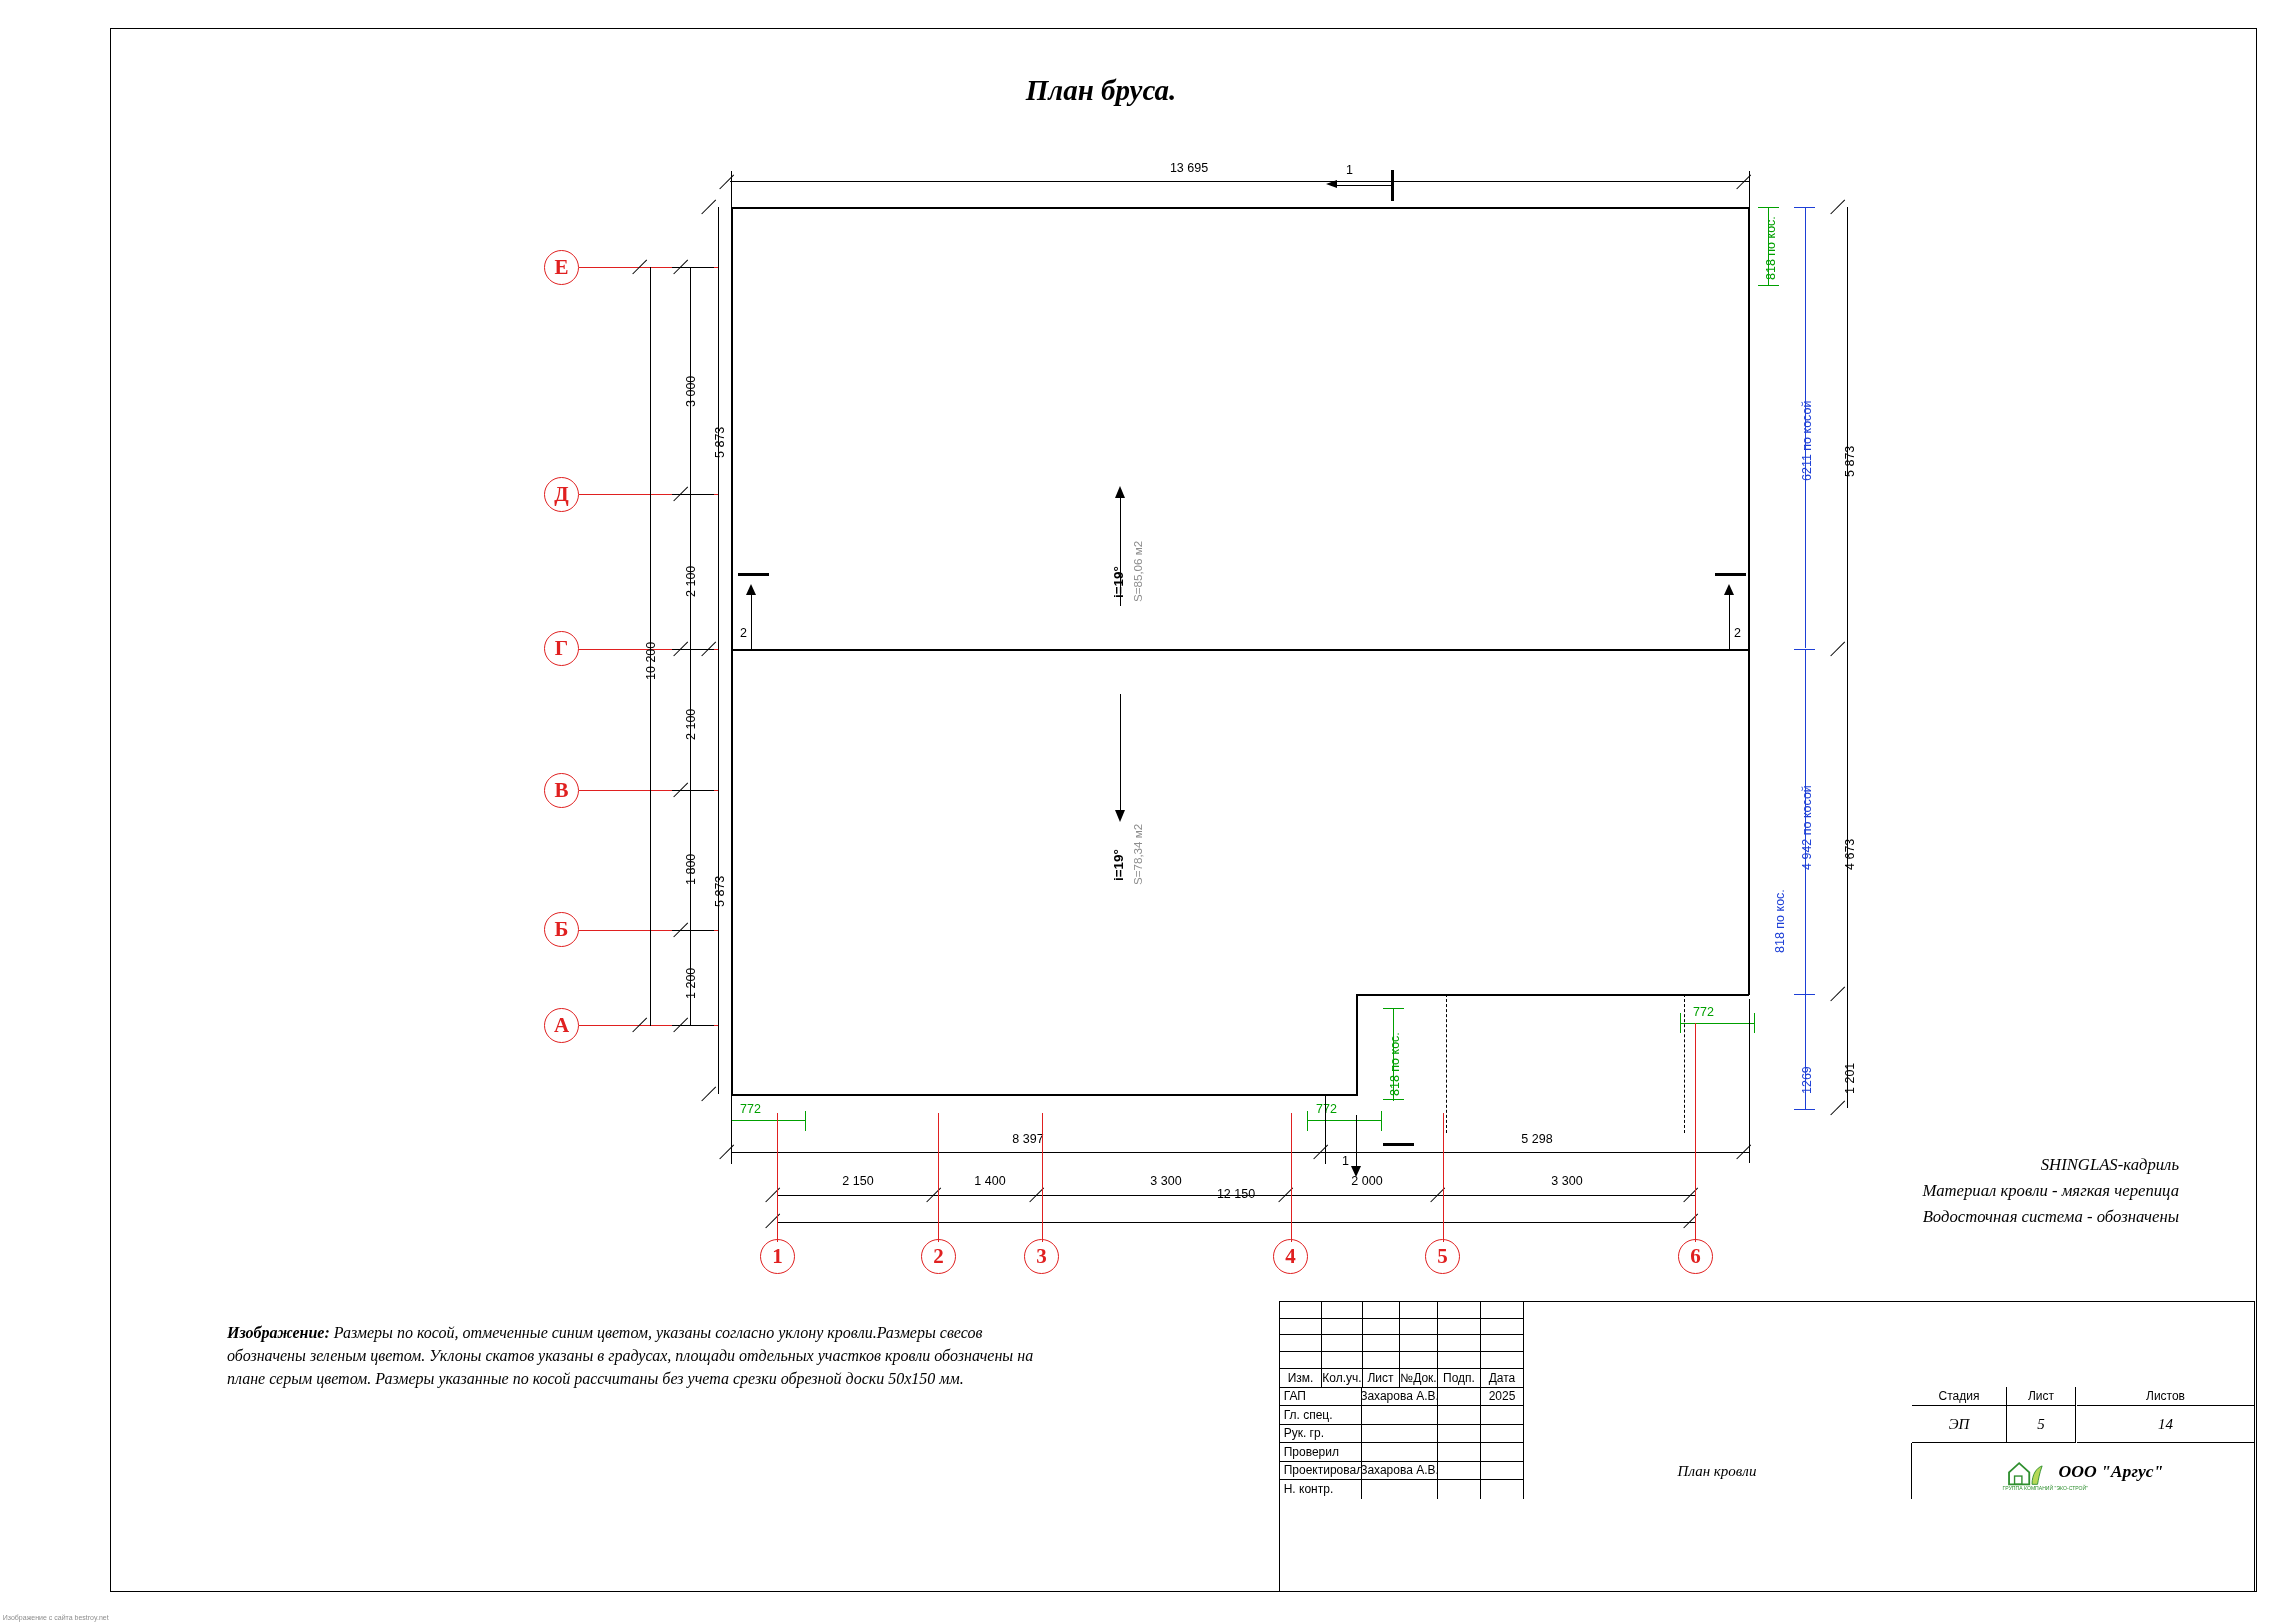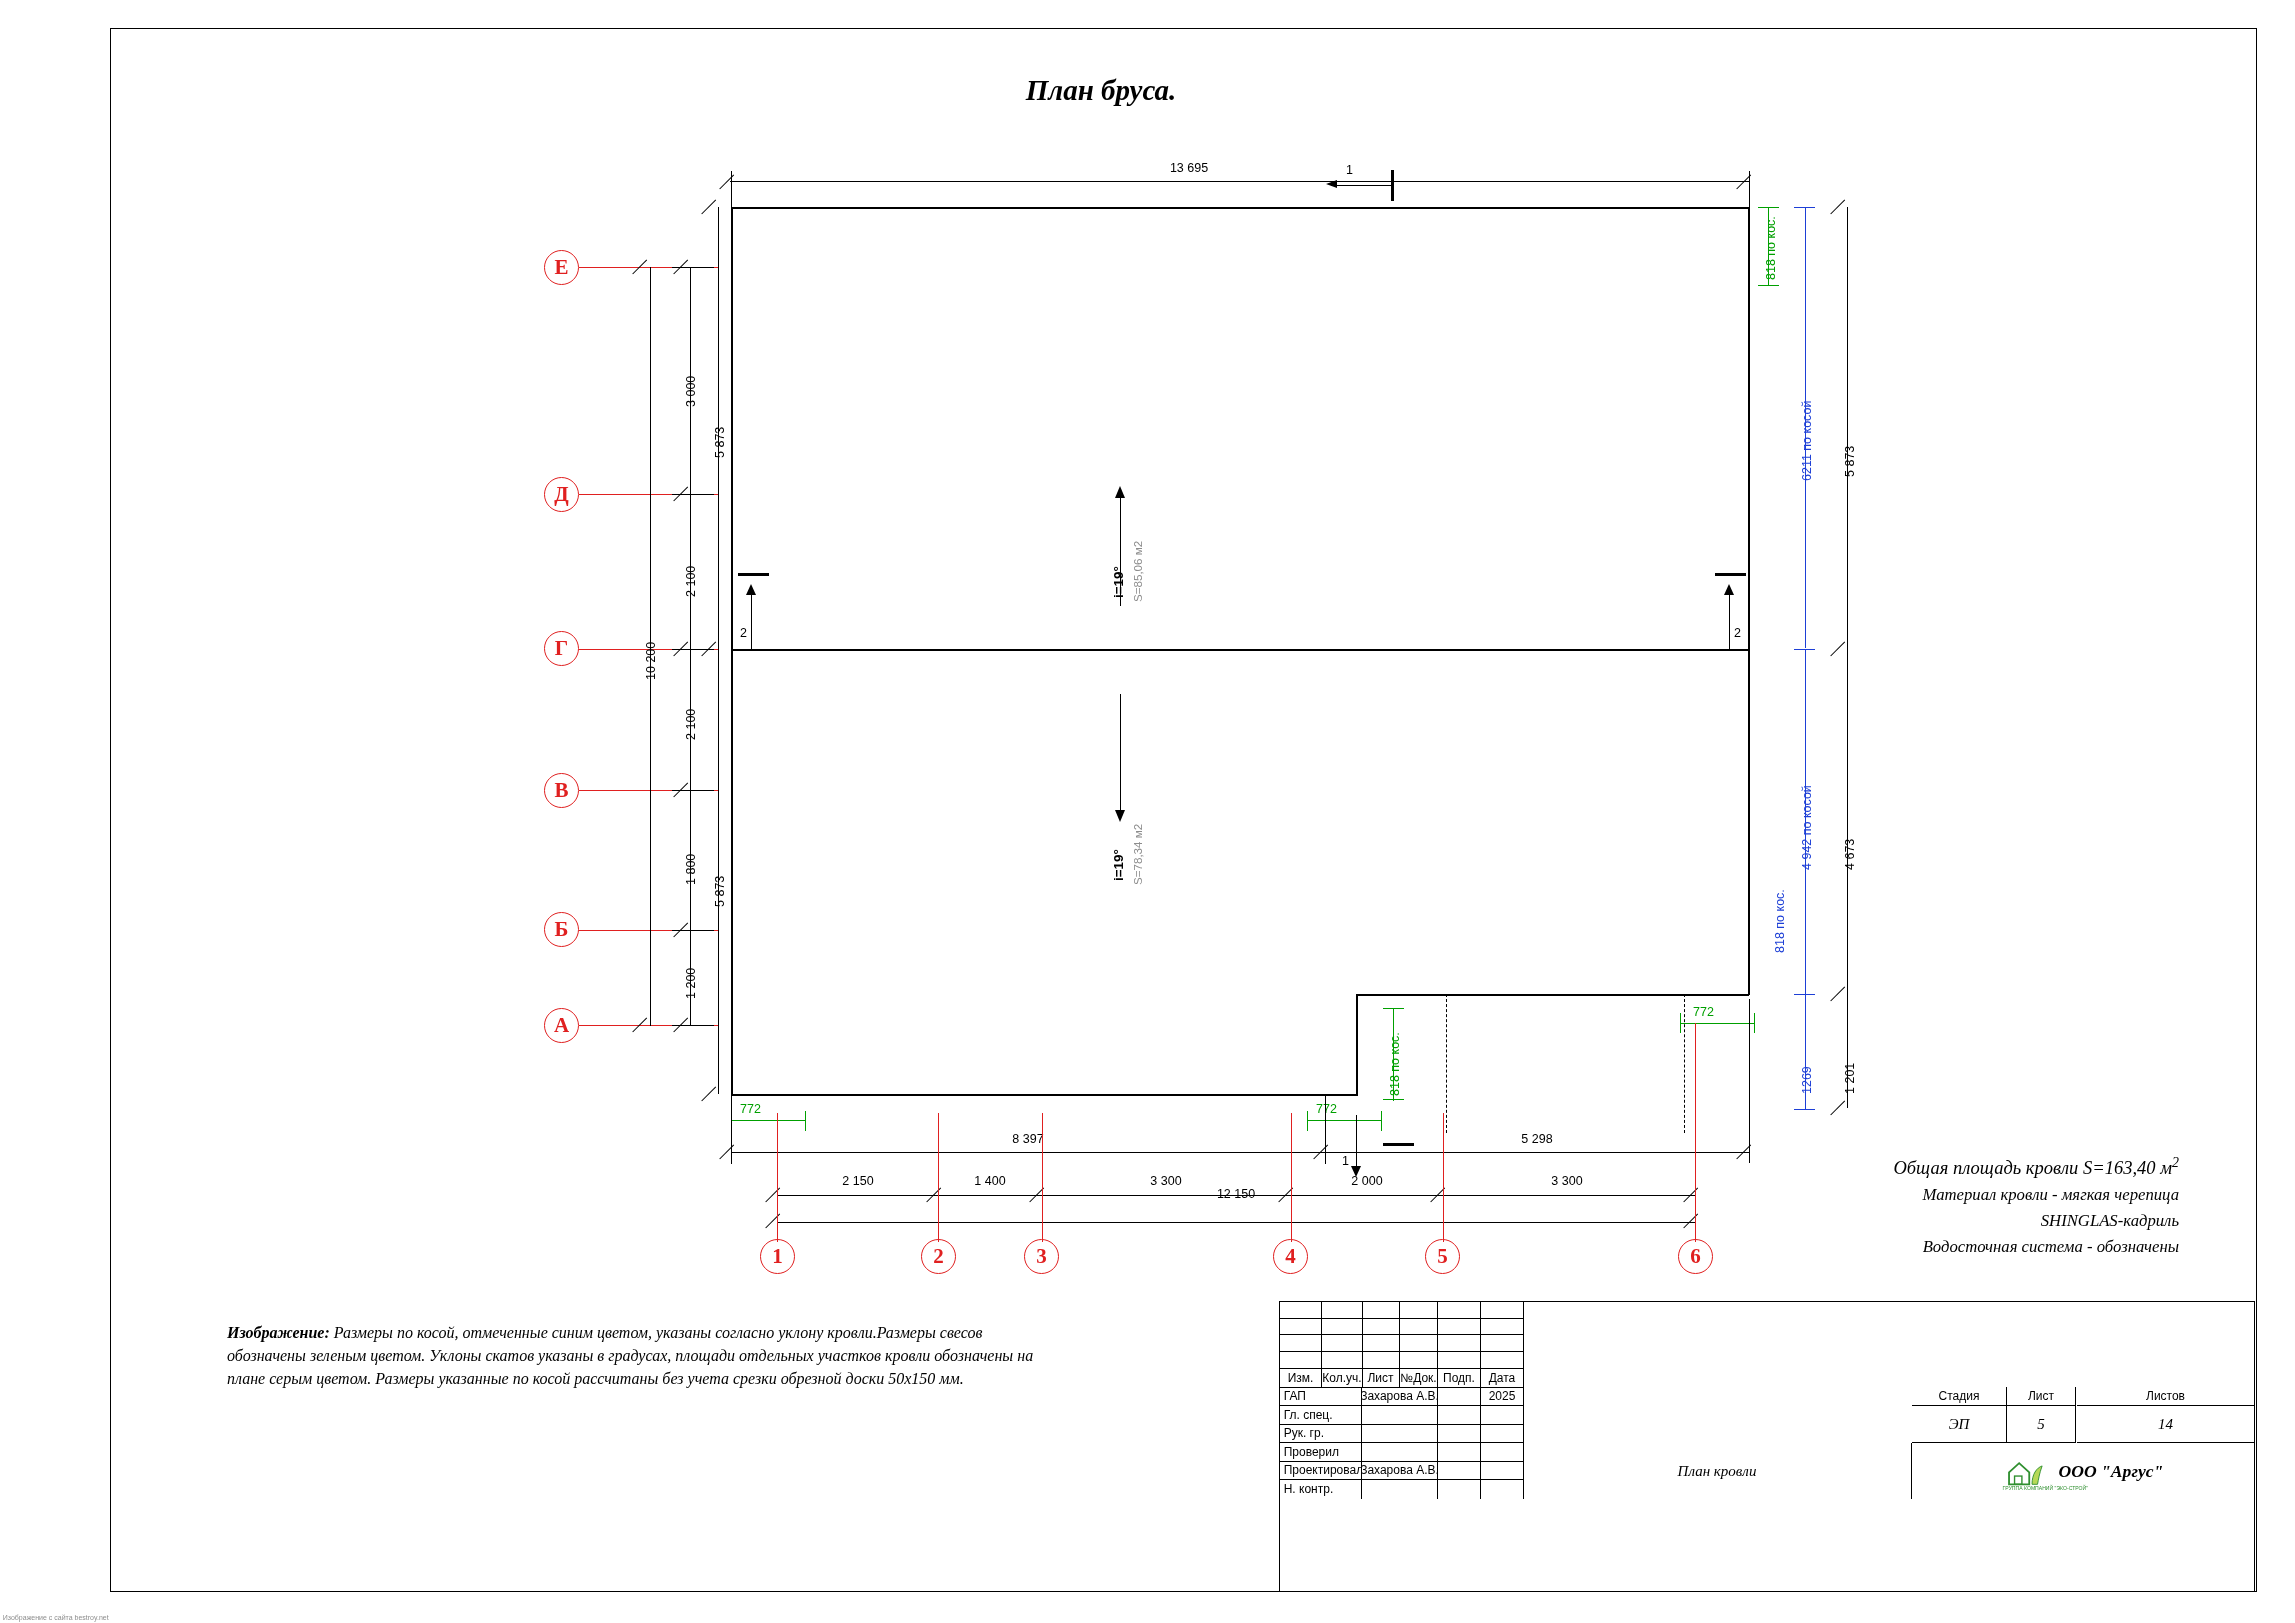--- a/index.html
+++ b/index.html
@@ -353,25 +353,22 @@
   <div class="axis-bubble" style="left:1425px; top:1239px;">5</div>
   <div class="axis-bubble" style="left:1678px; top:1239px;">6</div>
   <div class="vl red" style="left:777px; top:1113px; height:129px;"></div>
   <div class="vl red" style="left:938px; top:1113px; height:129px;"></div>
   <div class="vl red" style="left:1042px; top:1113px; height:129px;"></div>
   <div class="vl red" style="left:1291px; top:1113px; height:129px;"></div>
   <div class="vl red" style="left:1443px; top:1113px; height:129px;"></div>
   <div class="vl red" style="left:1695px; top:1023px; height:219px;"></div>
 
   <div class="summary">
-    <div>
-      <span class="big">Общая площадь кровли S=163,40 м</span><sup>2</sup>
-    </div>
+    <div>SHINGLAS-кадриль</div>
     <div>Материал кровли - мягкая черепица</div>
-    <div>SHINGLAS-кадриль</div>
     <div>Водосточная система - обозначены</div>
   </div>
 
   <div class="notes">
     <b>Изображение:</b>
     <span>Размеры по косой, отмеченные синим цветом, указаны согласно уклону кровли.Размеры свесов обозначены зеленым цветом. Уклоны скатов указаны в градусах, площади отдельных участков кровли обозначены на плане серым цветом. Размеры указанные по косой рассчитаны без учета срезки обрезной доски 50х150 мм.</span>
   </div>
 
   <div class="stamp">
 

